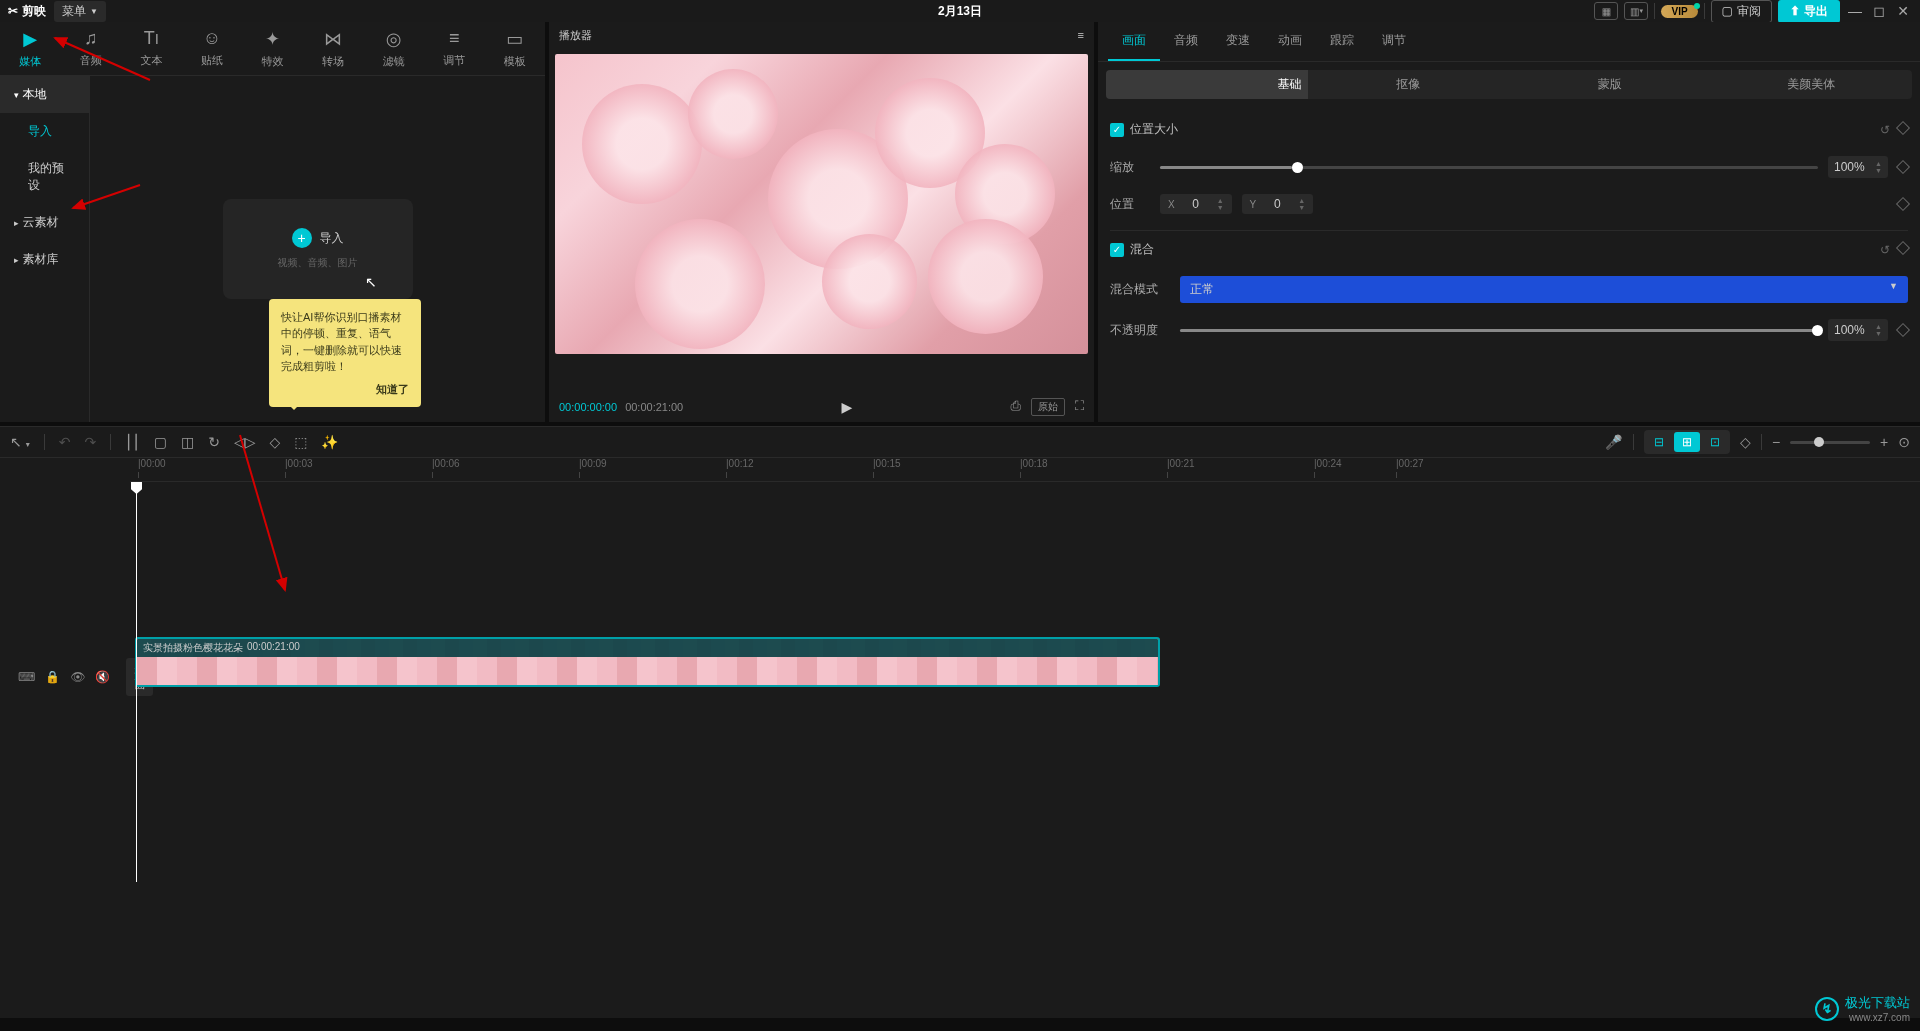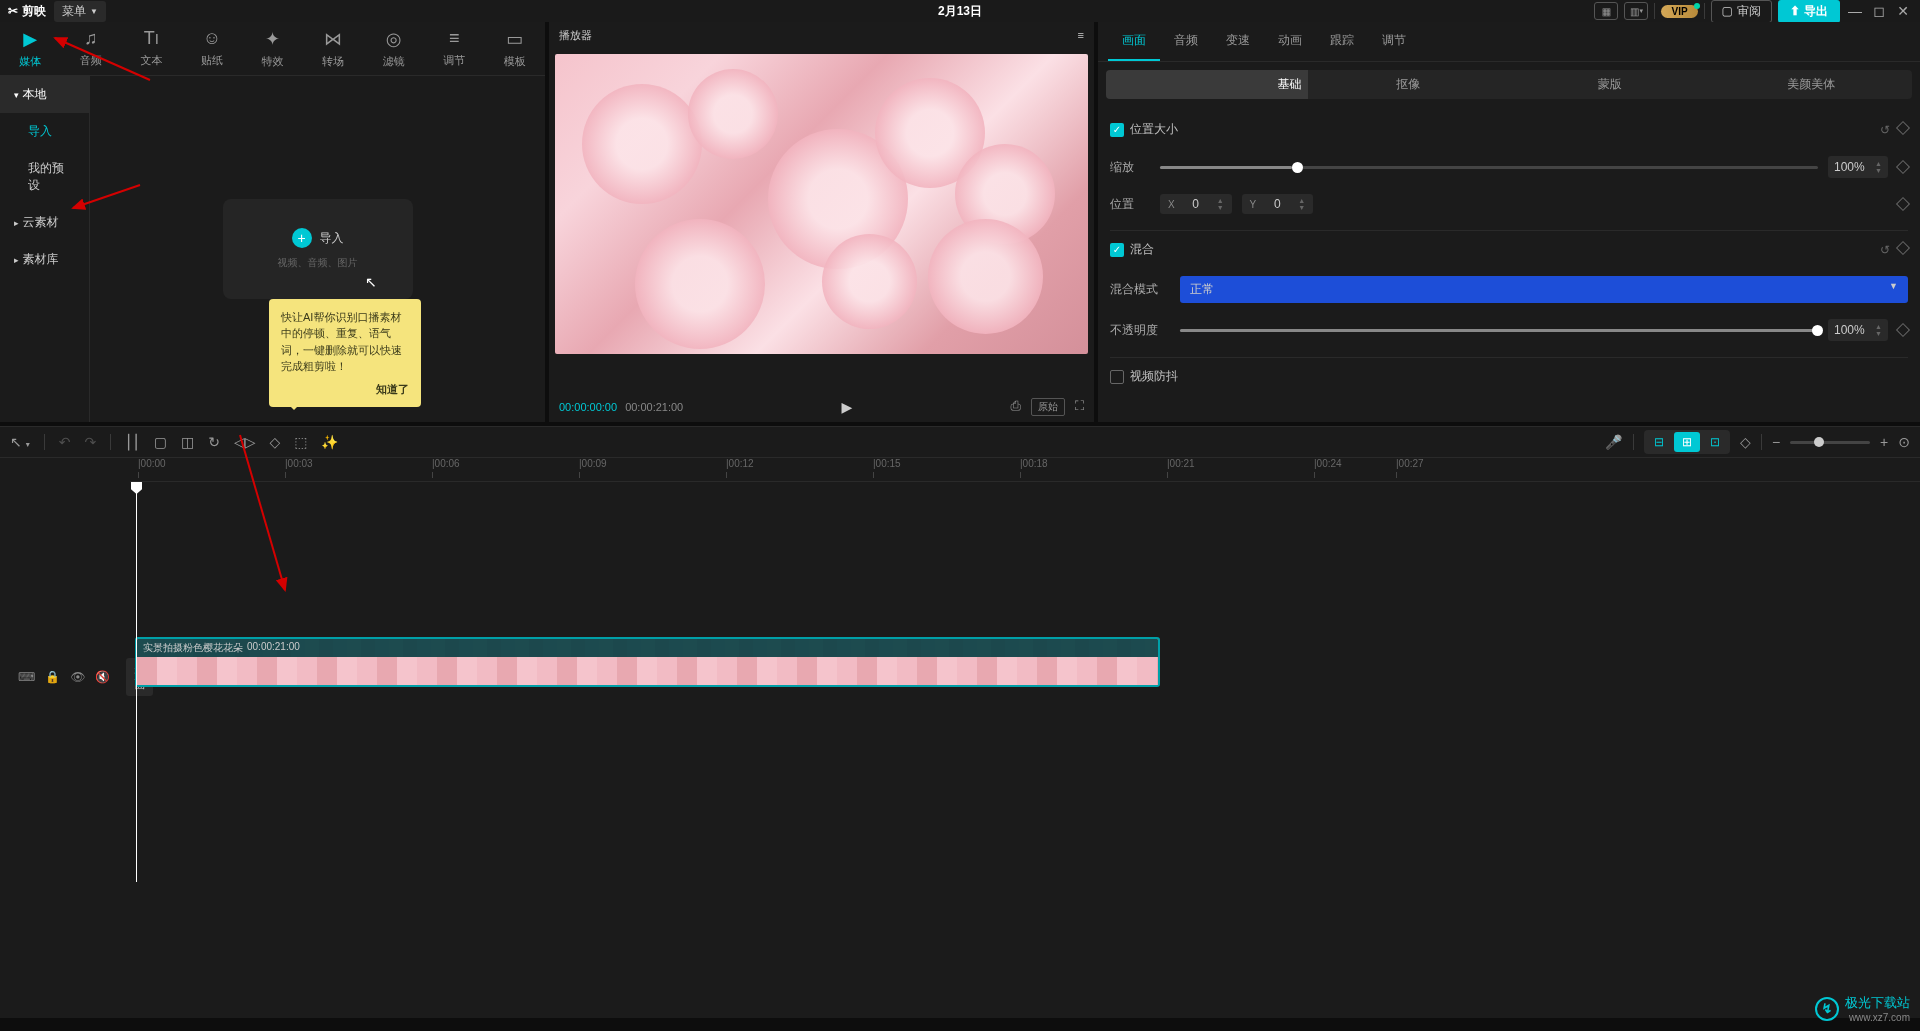--- a/index.html
+++ b/index.html
@@ -359,26 +359,20 @@
         <div class="value-box">
             <span>100%</span>
             <div class="spinner">
               <span>▲</span>
               <span>▼</span>
             </div>
           </div>
         <span class="diamond"></span>
       </div>
 
-      <div class="prop-section-head" style="border-top:1px solid #2a2a2a;margin-top:8px">
-        <div class="prop-section-head-left">
-          <div class="checkbox off"></div>
-          <span>视频防抖</span>
-        </div>
-      </div>
     </div>
   </div>
 </div>
 
 <div class="timeline-toolbar">
   <div class="tl-tools-left">
     <span class="tl-tool">↖ <small style="font-size:8px">▾</small></span>
     <span class="tl-sep"></span>
     <span class="tl-tool" style="opacity:.4">↶</span>
     <span class="tl-tool" style="opacity:.4">↷</span>

